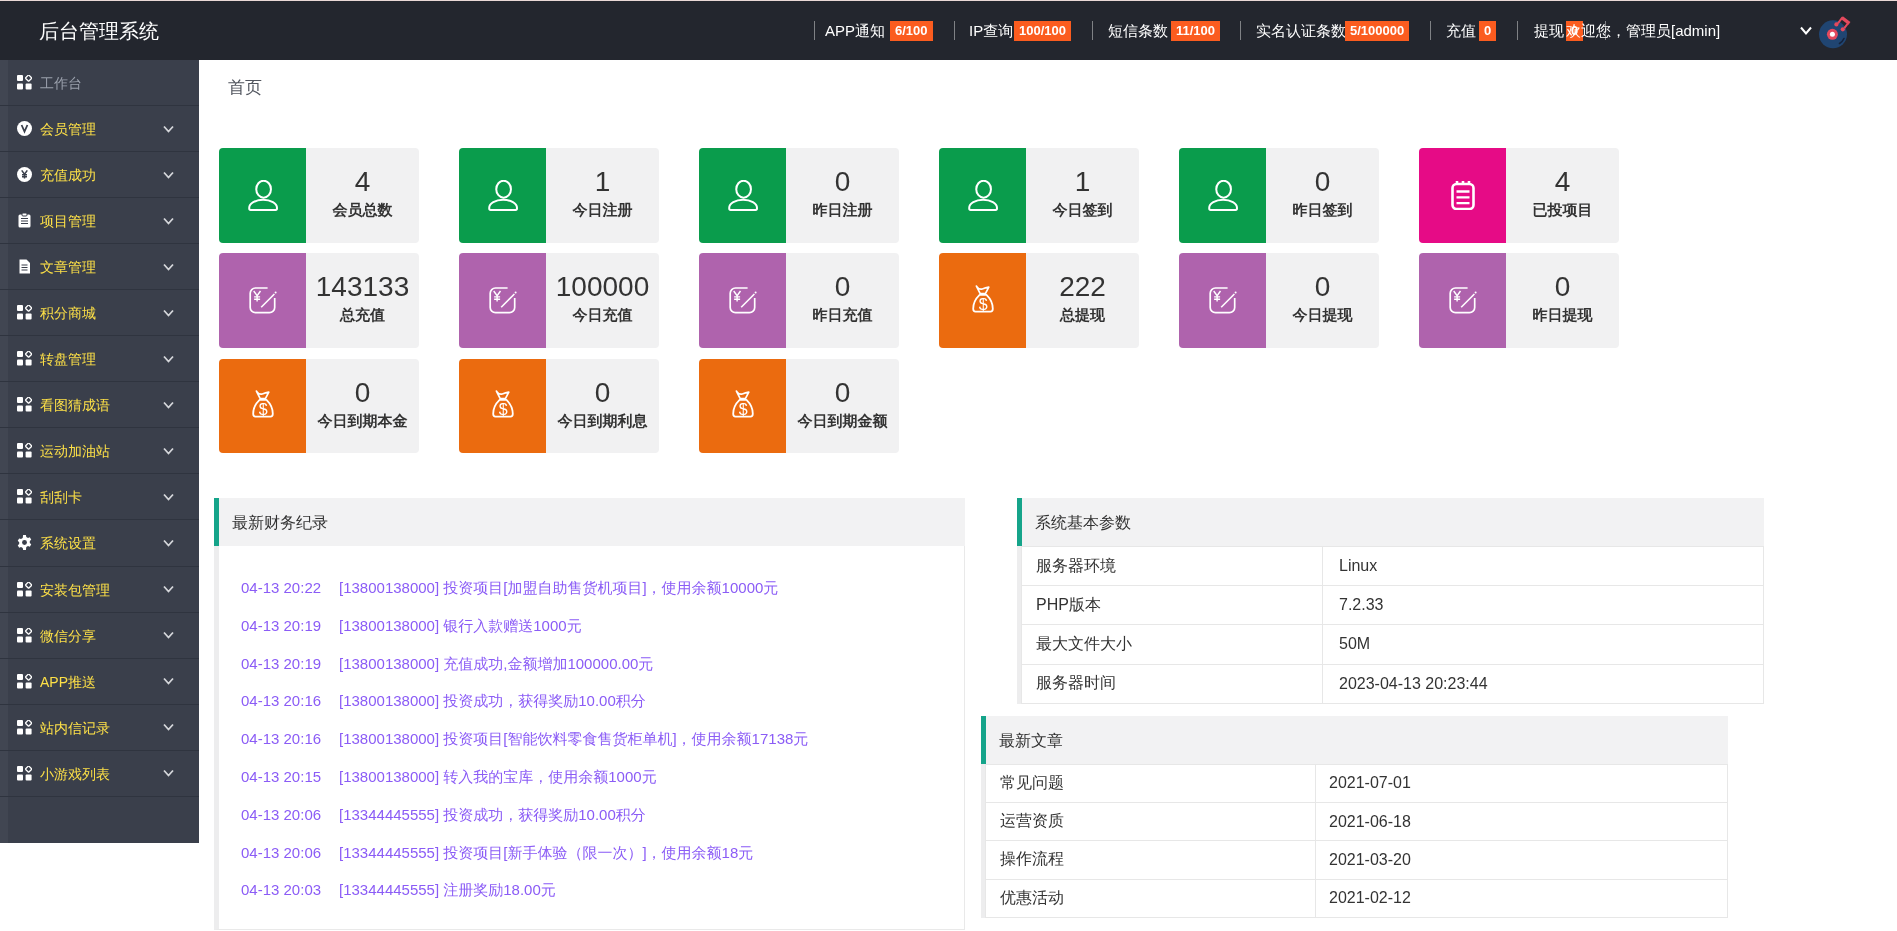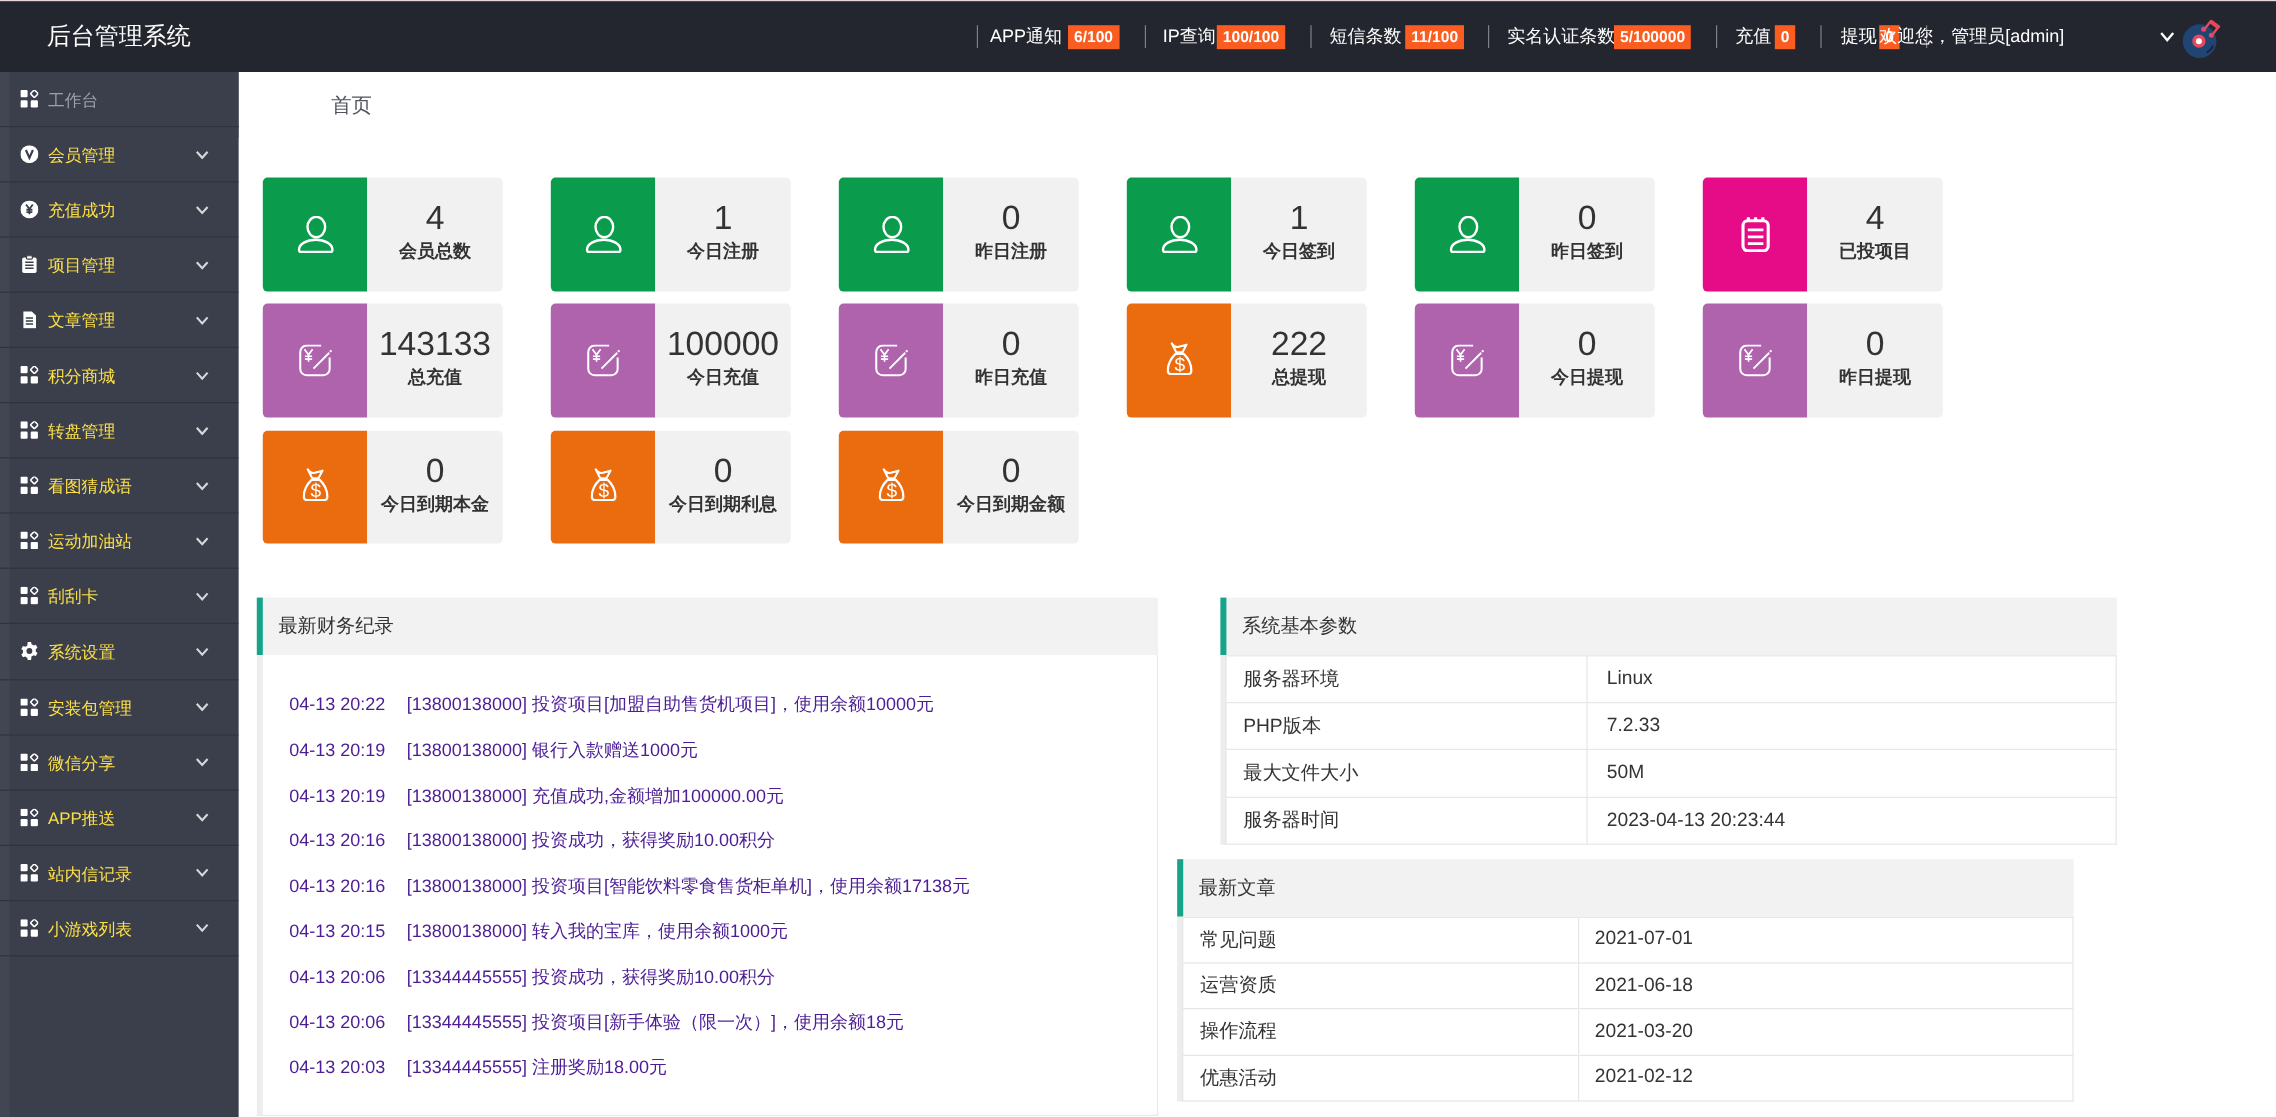--- a/index.html
+++ b/index.html
@@ -7,47 +7,47 @@
 html,body { width:1897px; height:931px; overflow:hidden; }
 body { position:relative; font-family:"Liberation Sans",sans-serif; background:#fff; }
 
 .topbar { position:absolute; top:0; left:0; width:1897px; height:60px; background:#23262e; z-index:5; }
 .topline { position:absolute; top:0; left:0; width:1897px; height:1px; background:#e9d8d6; z-index:9; }
 .brand { position:absolute; left:39px; top:0; height:60px; line-height:62px; font-size:20px; color:#fdfdfd; }
 .tsep { position:absolute; top:21px; width:1px; height:19px; background:rgba(255,255,255,.42); }
 .titem { position:absolute; top:0; height:60px; line-height:61px; font-size:15px; color:#fff; white-space:nowrap; }
 .badge { position:absolute; top:21px; height:20px; line-height:20px; padding:0 5px; background:#fb5c1f; color:#fff; font-size:13px; font-weight:bold; border-radius:0; white-space:nowrap; }
 
-.side { position:absolute; top:60px; left:0; width:199px; height:871px; background:#3a3f4b; }
+.side { position:absolute; top:60px; left:0; width:199px; height:783px; background:#3a3f4b; }
 .strack { position:absolute; top:0; left:0; width:8px; height:871px; background:rgba(255,255,255,.04); }
 .mi { position:relative; height:46.06px; border-bottom:1px solid #2f343f; }
 .mi .ic { position:absolute; left:17px; top:50%; margin-top:-7.5px; width:15px; height:15px; }
 .mi .tx { position:absolute; left:40px; top:0; right:30px; height:100%; line-height:46px; font-size:14px; color:#fde047; }
 .mi.dim .tx { color:#9aa0ac; }
 .mi .ar { position:absolute; right:25px; top:50%; margin-top:-4px; }
 
-.tabbar { position:absolute; top:60px; left:199px; right:0; height:67px; background:#fff; border-bottom:7px solid #0f172a;margin-left:48px; }
+.tabbar { position:absolute; top:60px; left:199px; right:0; height:67px; background:#fff; border-bottom:7px solid #0f172a; }
 .tabbar span { position:absolute; left:29px; top:0; line-height:56px; font-size:17px; color:#51555e; }
 .main { position:absolute; top:115px; left:199px; width:1698px; height:816px; background:#fff; }
 
 .card { position:absolute; width:200px; height:94.5px; }
 .card .cic { position:absolute; left:0; top:0; width:87px; height:94.5px; border-radius:4px 0 0 4px; display:flex; align-items:center; justify-content:center; }
 .card .cin { position:absolute; left:87px; top:0; width:113px; height:94.5px; background:#f1f1f2; border-radius:0 4px 4px 0; text-align:center; }
 .card .num { margin-top:18px; font-size:28px; line-height:32px; color:#333; }
 .card .lbl { margin-top:1px; font-size:15px; line-height:21px; color:#333;font-weight:bold; }
 .bg-green { background:#0a9c4c; }
 .bg-purple { background:#af63ad; }
 .bg-orange { background:#eb6b0f; }
 .bg-pink { background:#e60b86; }
 
 .panel { position:absolute; }
 .phead { height:48px; background:#f2f2f3; border-left:5px solid #15a48a; line-height:49px; padding-left:13px; font-size:16px; color:#333; }
 .pbody { background:#fff; border-left:5px solid #ededee; }
 .rec { list-style:none; padding-top:23px; }
-.rec li { height:37.8px; line-height:37.8px; font-size:15px; color:#4c1d95; padding-left:22px; white-space:nowrap; }
+.rec li { height:37.8px; line-height:37.8px; font-size:15px; color:#8b5cf6; padding-left:22px; white-space:nowrap; }
 .rec .t { display:inline-block; width:98px; }
 table.ptab { border-collapse:collapse; width:100%; table-layout:fixed; }
 table.ptab td { border:1px solid #e7e7e7; font-size:16px; color:#333; padding:0 0 0 14px; }
 table.ptab tr { height:40px; }
 </style>
 </head>
 <body>
 <div class="topbar">
   <div class="brand">后台管理系统</div>
   <div class="tsep" style="left:814px"></div>

